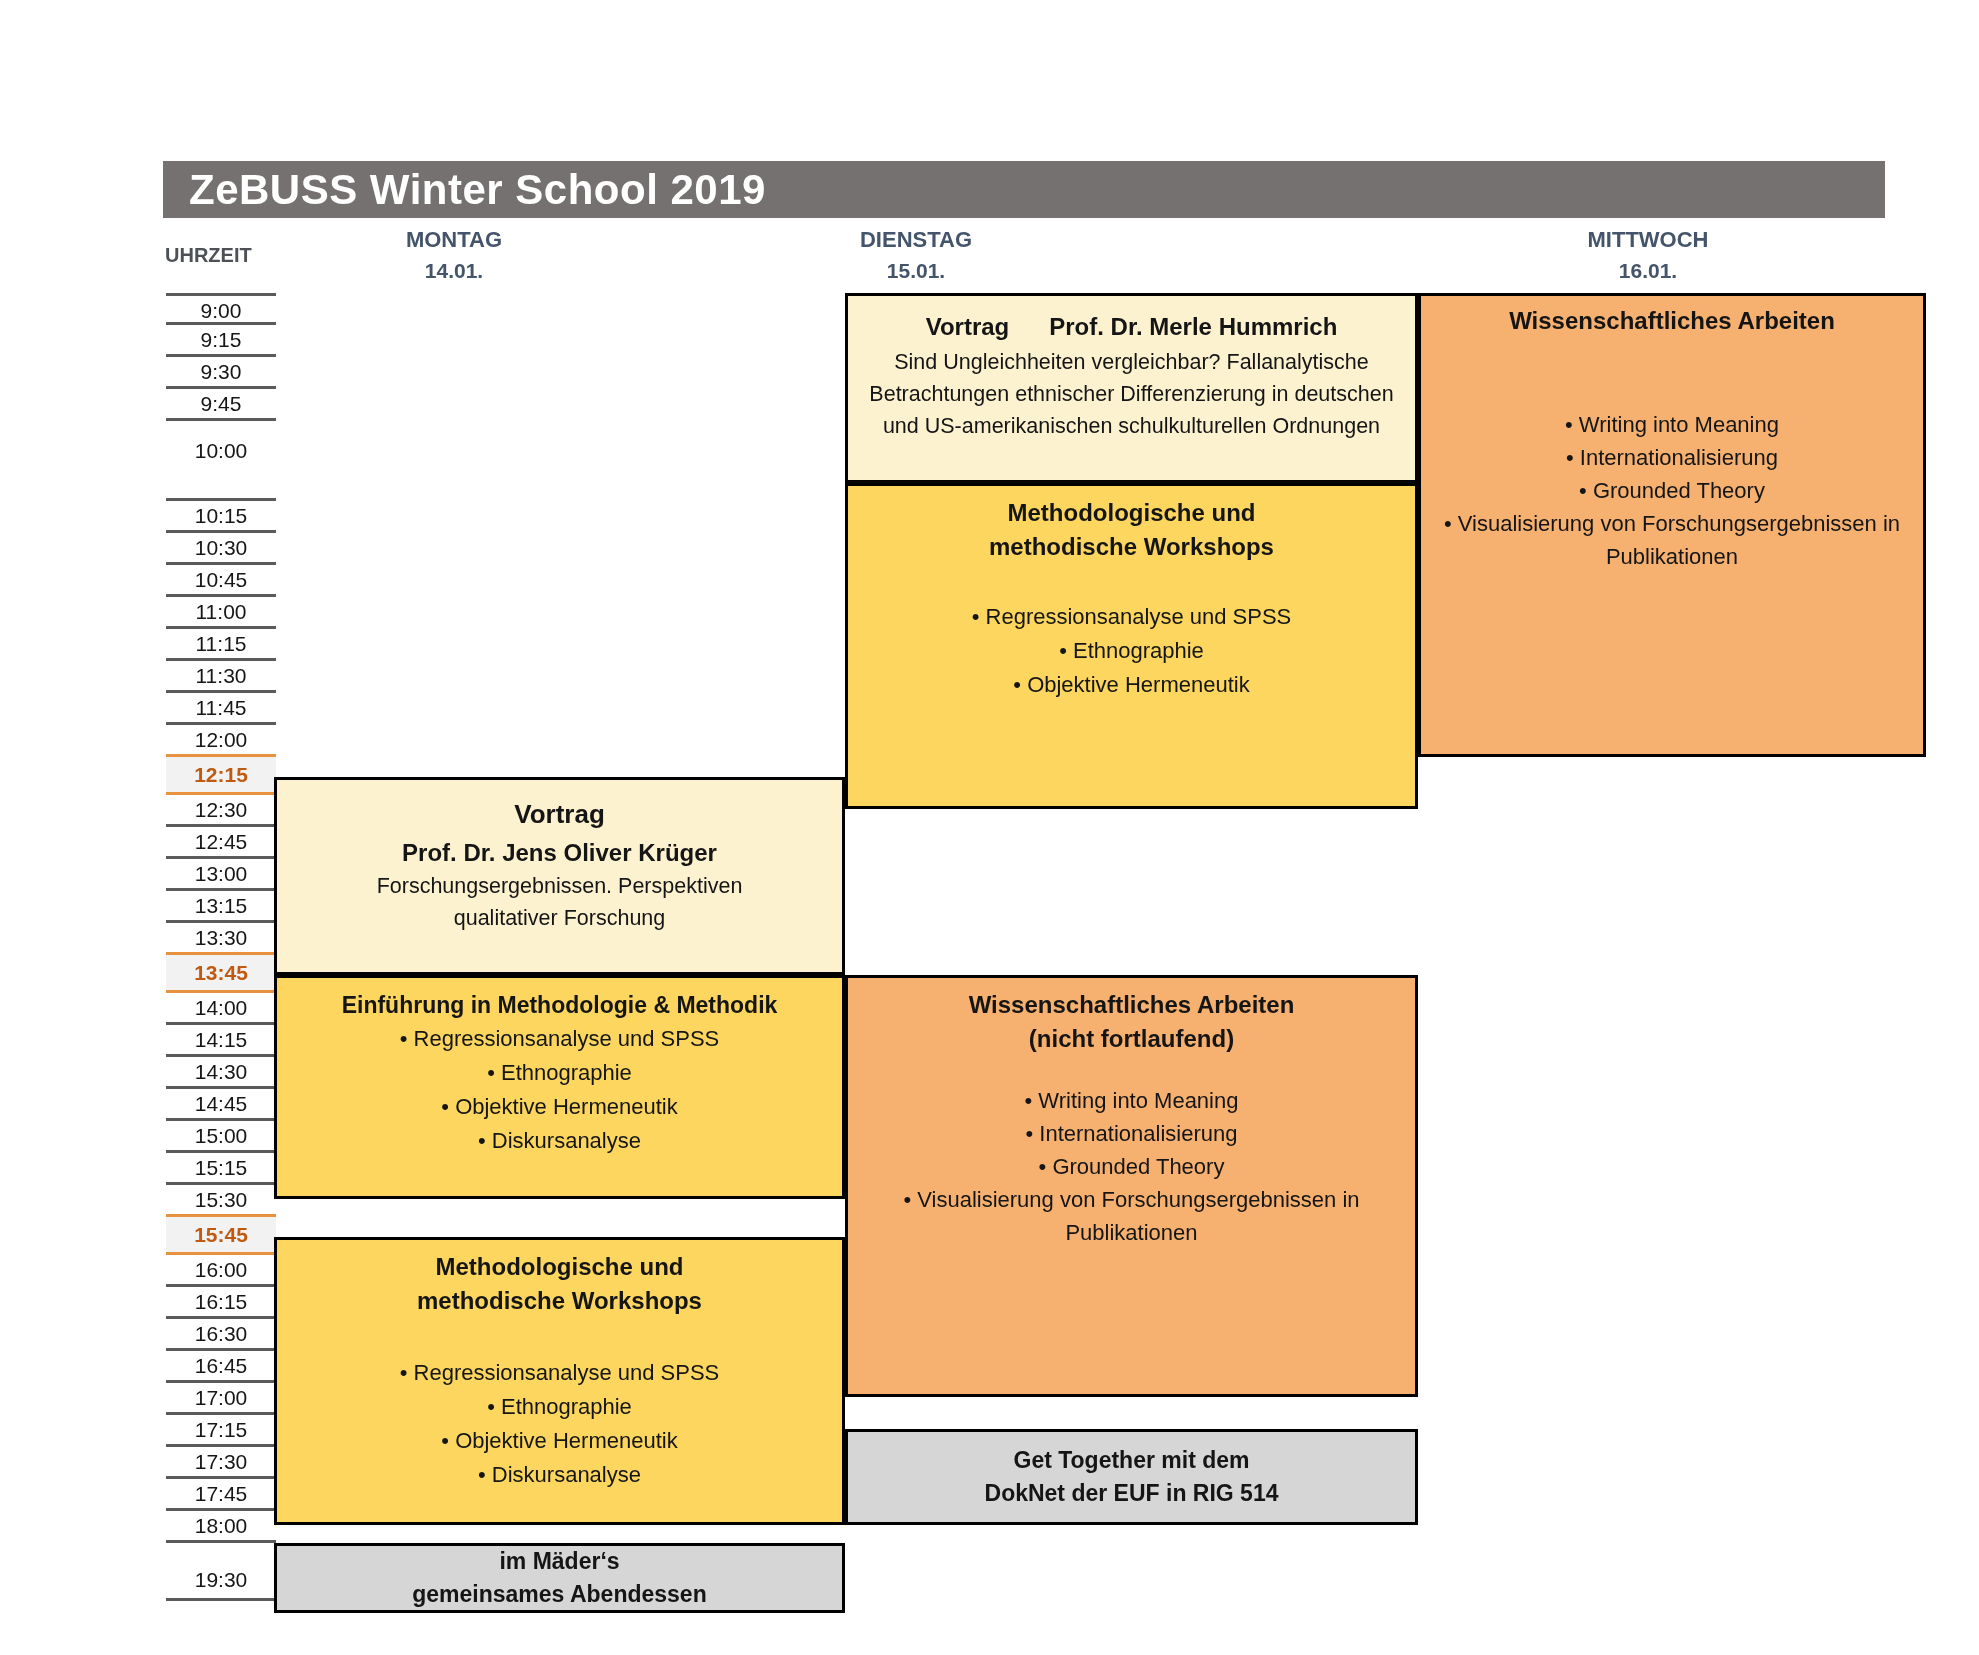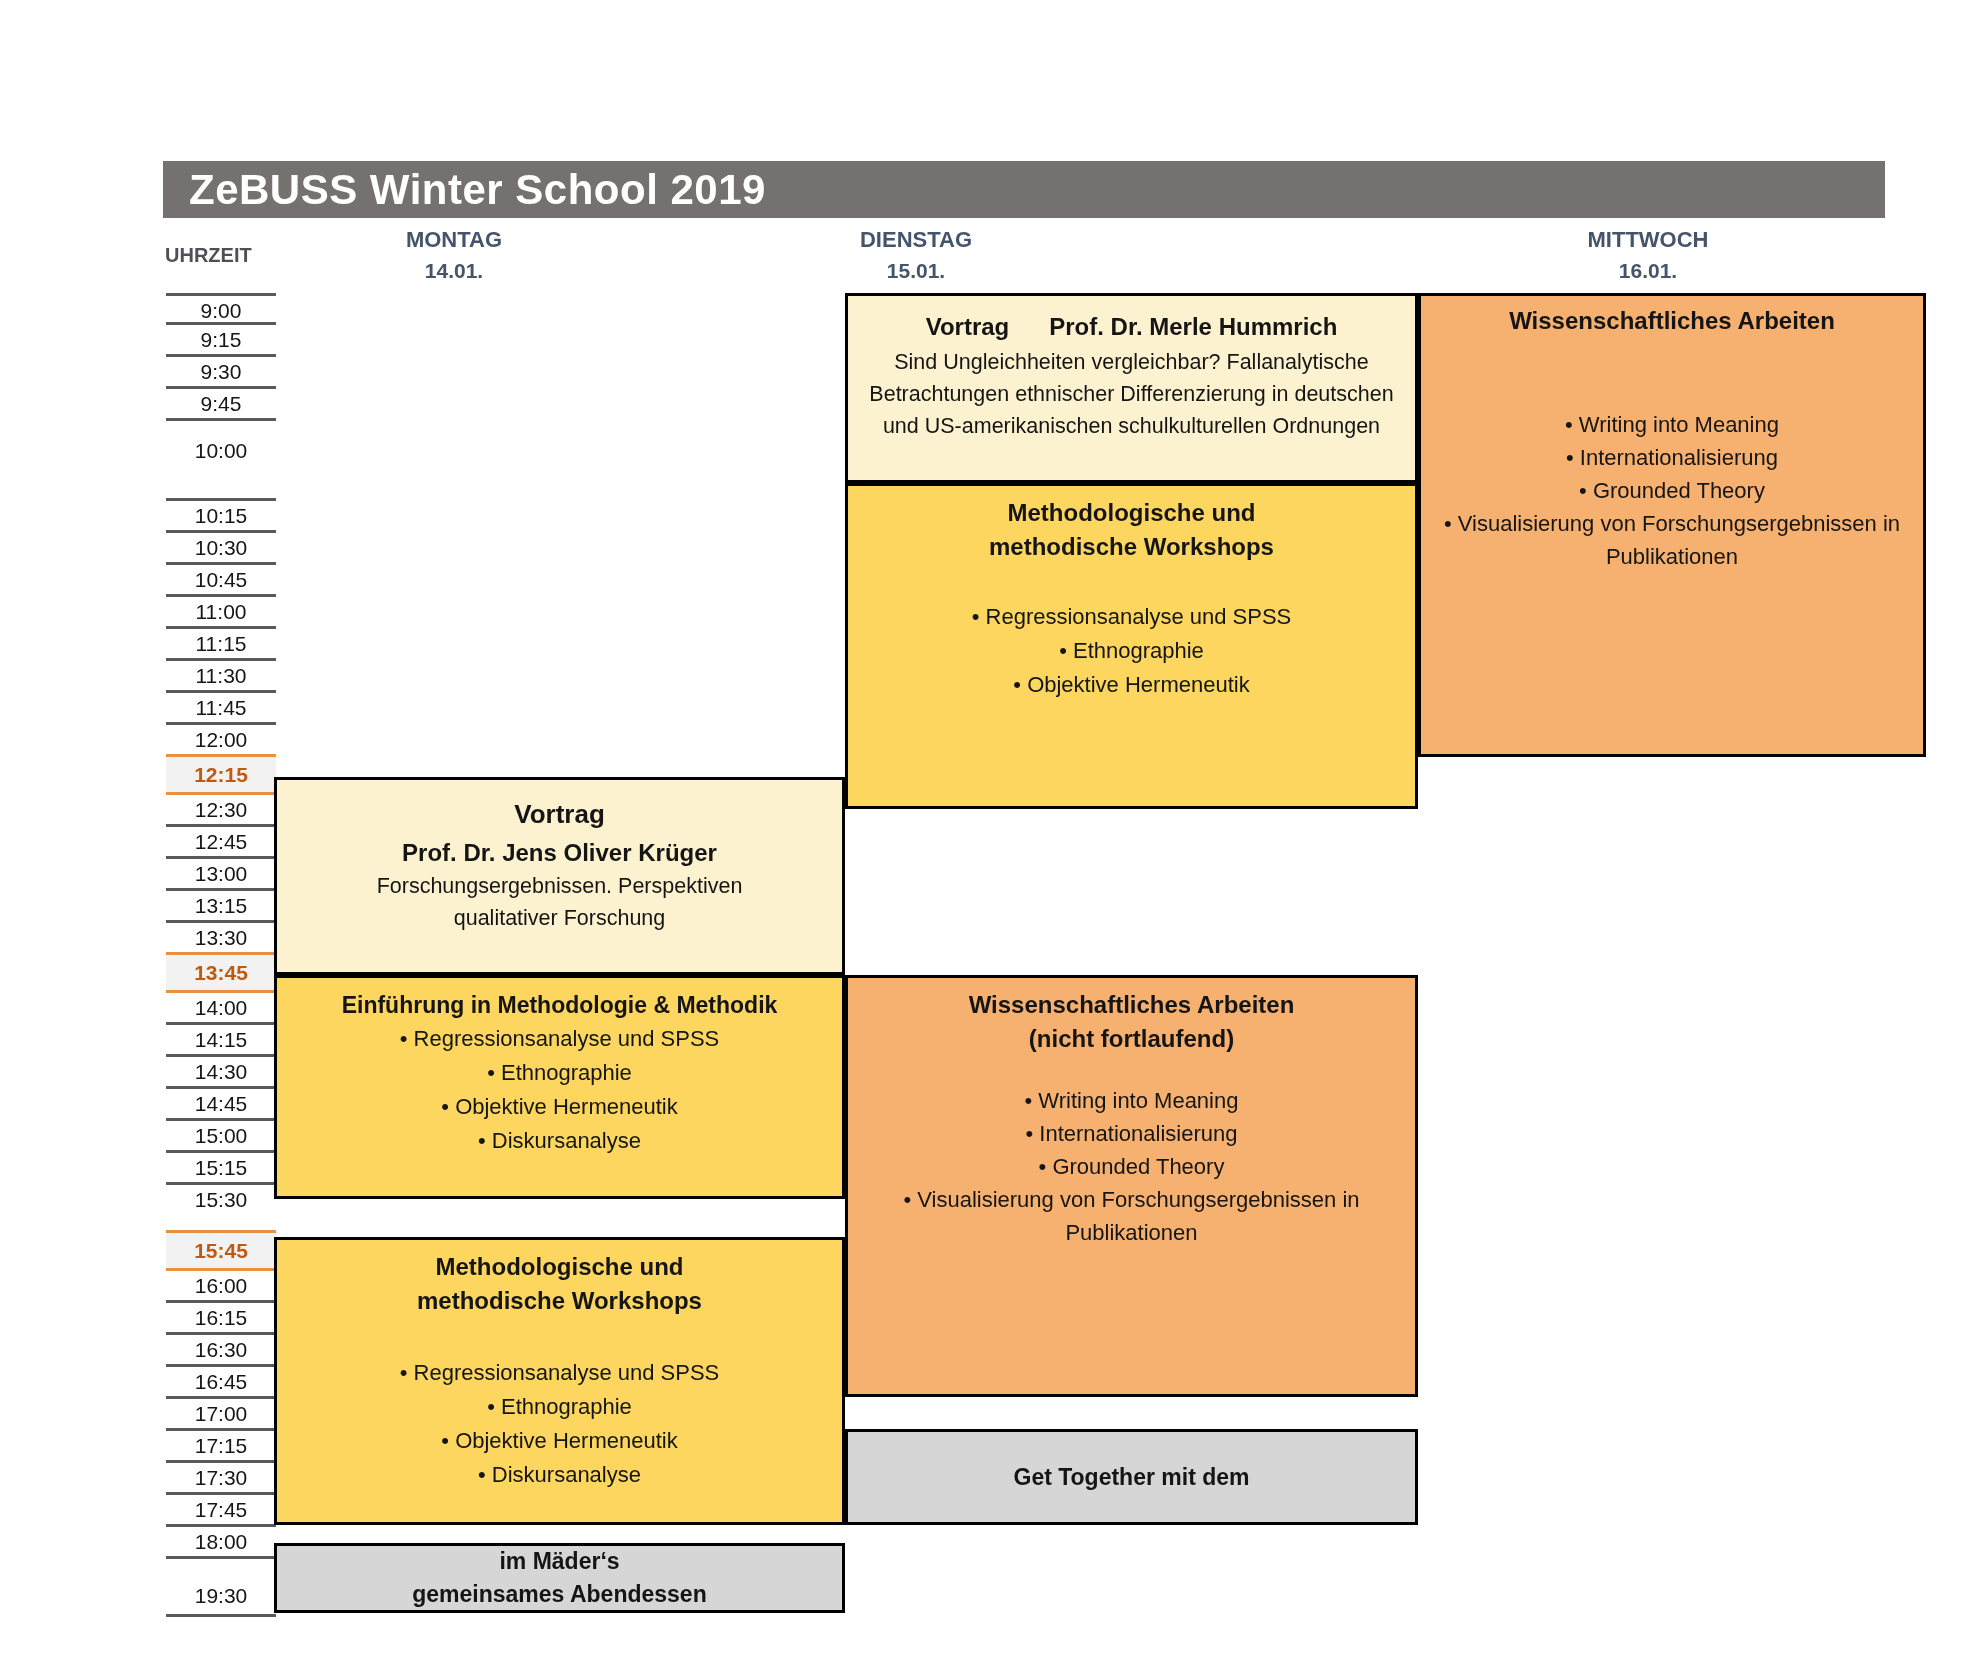--- a/index.html
+++ b/index.html
@@ -105,21 +105,21 @@
       <div class="time-row" style="height: 32px; line-height: 29px;">13:00</div>
       <div class="time-row" style="height: 32px; line-height: 29px;">13:15</div>
       <div class="time-row pre-hl" style="height: 32px; line-height: 29px;">13:30</div>
       <div class="time-row hl" style="height: 38px; line-height: 35px;">13:45</div>
       <div class="time-row" style="height: 32px; line-height: 29px;">14:00</div>
       <div class="time-row" style="height: 32px; line-height: 29px;">14:15</div>
       <div class="time-row" style="height: 32px; line-height: 29px;">14:30</div>
       <div class="time-row" style="height: 32px; line-height: 29px;">14:45</div>
       <div class="time-row" style="height: 32px; line-height: 29px;">15:00</div>
       <div class="time-row" style="height: 32px; line-height: 29px;">15:15</div>
-      <div class="time-row pre-hl" style="height: 48px; line-height: 29px;">15:30</div>
+      <div class="time-row pre-hl" style="height: 32px; line-height: 29px;">15:30</div>
       <div class="time-row hl" style="height: 38px; line-height: 35px;">15:45</div>
       <div class="time-row" style="height: 32px; line-height: 29px;">16:00</div>
       <div class="time-row" style="height: 32px; line-height: 29px;">16:15</div>
       <div class="time-row" style="height: 32px; line-height: 29px;">16:30</div>
       <div class="time-row" style="height: 32px; line-height: 29px;">16:45</div>
       <div class="time-row" style="height: 32px; line-height: 29px;">17:00</div>
       <div class="time-row" style="height: 32px; line-height: 29px;">17:15</div>
       <div class="time-row" style="height: 32px; line-height: 29px;">17:30</div>
       <div class="time-row" style="height: 32px; line-height: 29px;">17:45</div>
       <div class="time-row" style="height: 32px; line-height: 29px;">18:00</div>
@@ -202,20 +202,21 @@
         <div class="bullet">• Regressionsanalyse und SPSS</div>
         <div class="bullet">• Ethnographie</div>
         <div class="bullet">• Objektive Hermeneutik</div>
         <div class="bullet">• Diskursanalyse</div>
       </div>
   </div>
 
   <div class="event grayblk center-col" style="left:797px;top:1429px;width:573px;height:96px;">
     <div>
         <div class="gray-line">Get Together mit dem</div>
+        <div class="gray-line">DokNet der EUF in RIG 514</div>
       </div>
   </div>
 
   <div class="event grayblk center-col" style="left:226px;top:1543px;width:571px;height:70px;">
     <div>
         <div class="gray-line">im Mäder‘s</div>
         <div class="gray-line">gemeinsames Abendessen</div>
       </div>
   </div>
 

